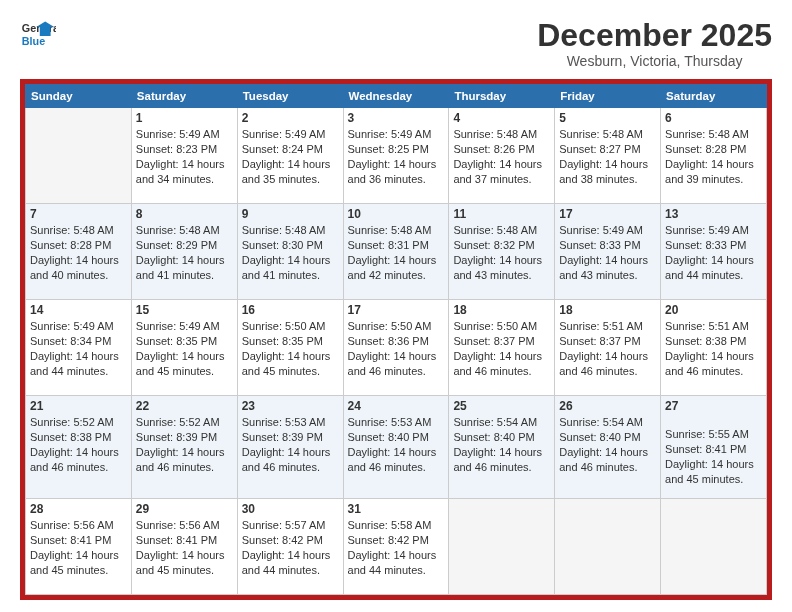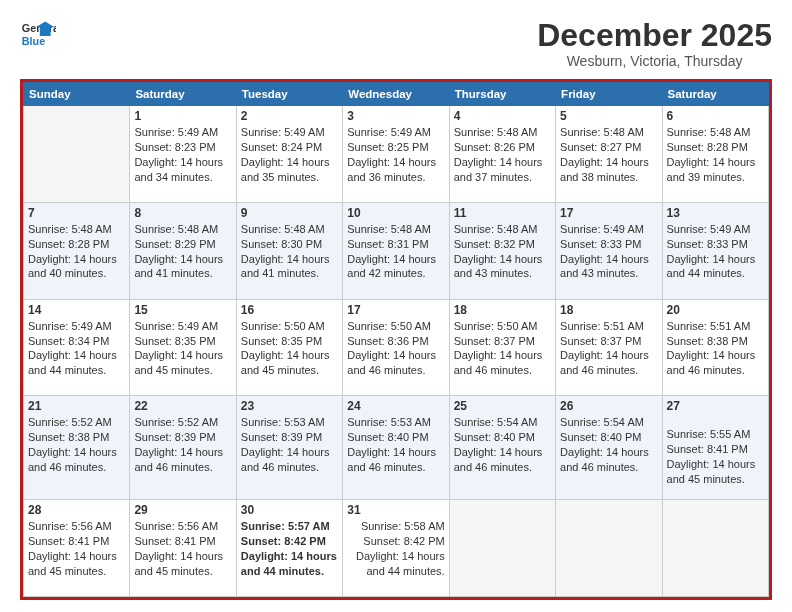--- a/index.html
+++ b/index.html
@@ -40,21 +40,21 @@
       font-weight: bold;
       color: #333;
       line-height: 1.1;
     }
     .subtitle {
       font-size: 14px;
       color: #555;
     }
     .calendar {
       flex: 1;
-      border: 3px solid #b91c1c;
+      border: 5px solid #b91c1c;
       border-collapse: collapse;
       width: 100%;
       font-size: 10.5px;
     }
     .calendar table {
       width: 100%;
       border-collapse: collapse;
       height: 100%;
     }
     .day-header {
@@ -304,27 +304,27 @@
 Daylight: 14 hours and 45 minutes.</div>
             </td>
             <td class="cal-cell">
               <span class="day-num">29</span>
               <div class="cell-text" style="white-space: pre-line;">Sunrise: 5:56 AM
 Sunset: 8:41 PM
 Daylight: 14 hours and 45 minutes.</div>
             </td>
             <td class="cal-cell">
               <span class="day-num">30</span>
-              <div class="cell-text" style="white-space: pre-line; font-weight: bold;">Sunrise: 5:57 AM
+              <div class="cell-text" style="white-space: pre-line;">Sunrise: 5:57 AM
 Sunset: 8:42 PM
 Daylight: 14 hours and 44 minutes.</div>
             </td>
             <td class="cal-cell">
               <span class="day-num">31</span>
-              <div class="cell-text" style="white-space: pre-line; text-align: right;">Sunrise: 5:58 AM
+              <div class="cell-text" style="white-space: pre-line;">Sunrise: 5:58 AM
 Sunset: 8:42 PM
 Daylight: 14 hours and 44 minutes.</div>
             </td>
             <td class="cal-cell empty"></td>
             <td class="cal-cell empty"></td>
             <td class="cal-cell empty"></td>
           </tr>
         </tbody>
     </table>
   </div>

